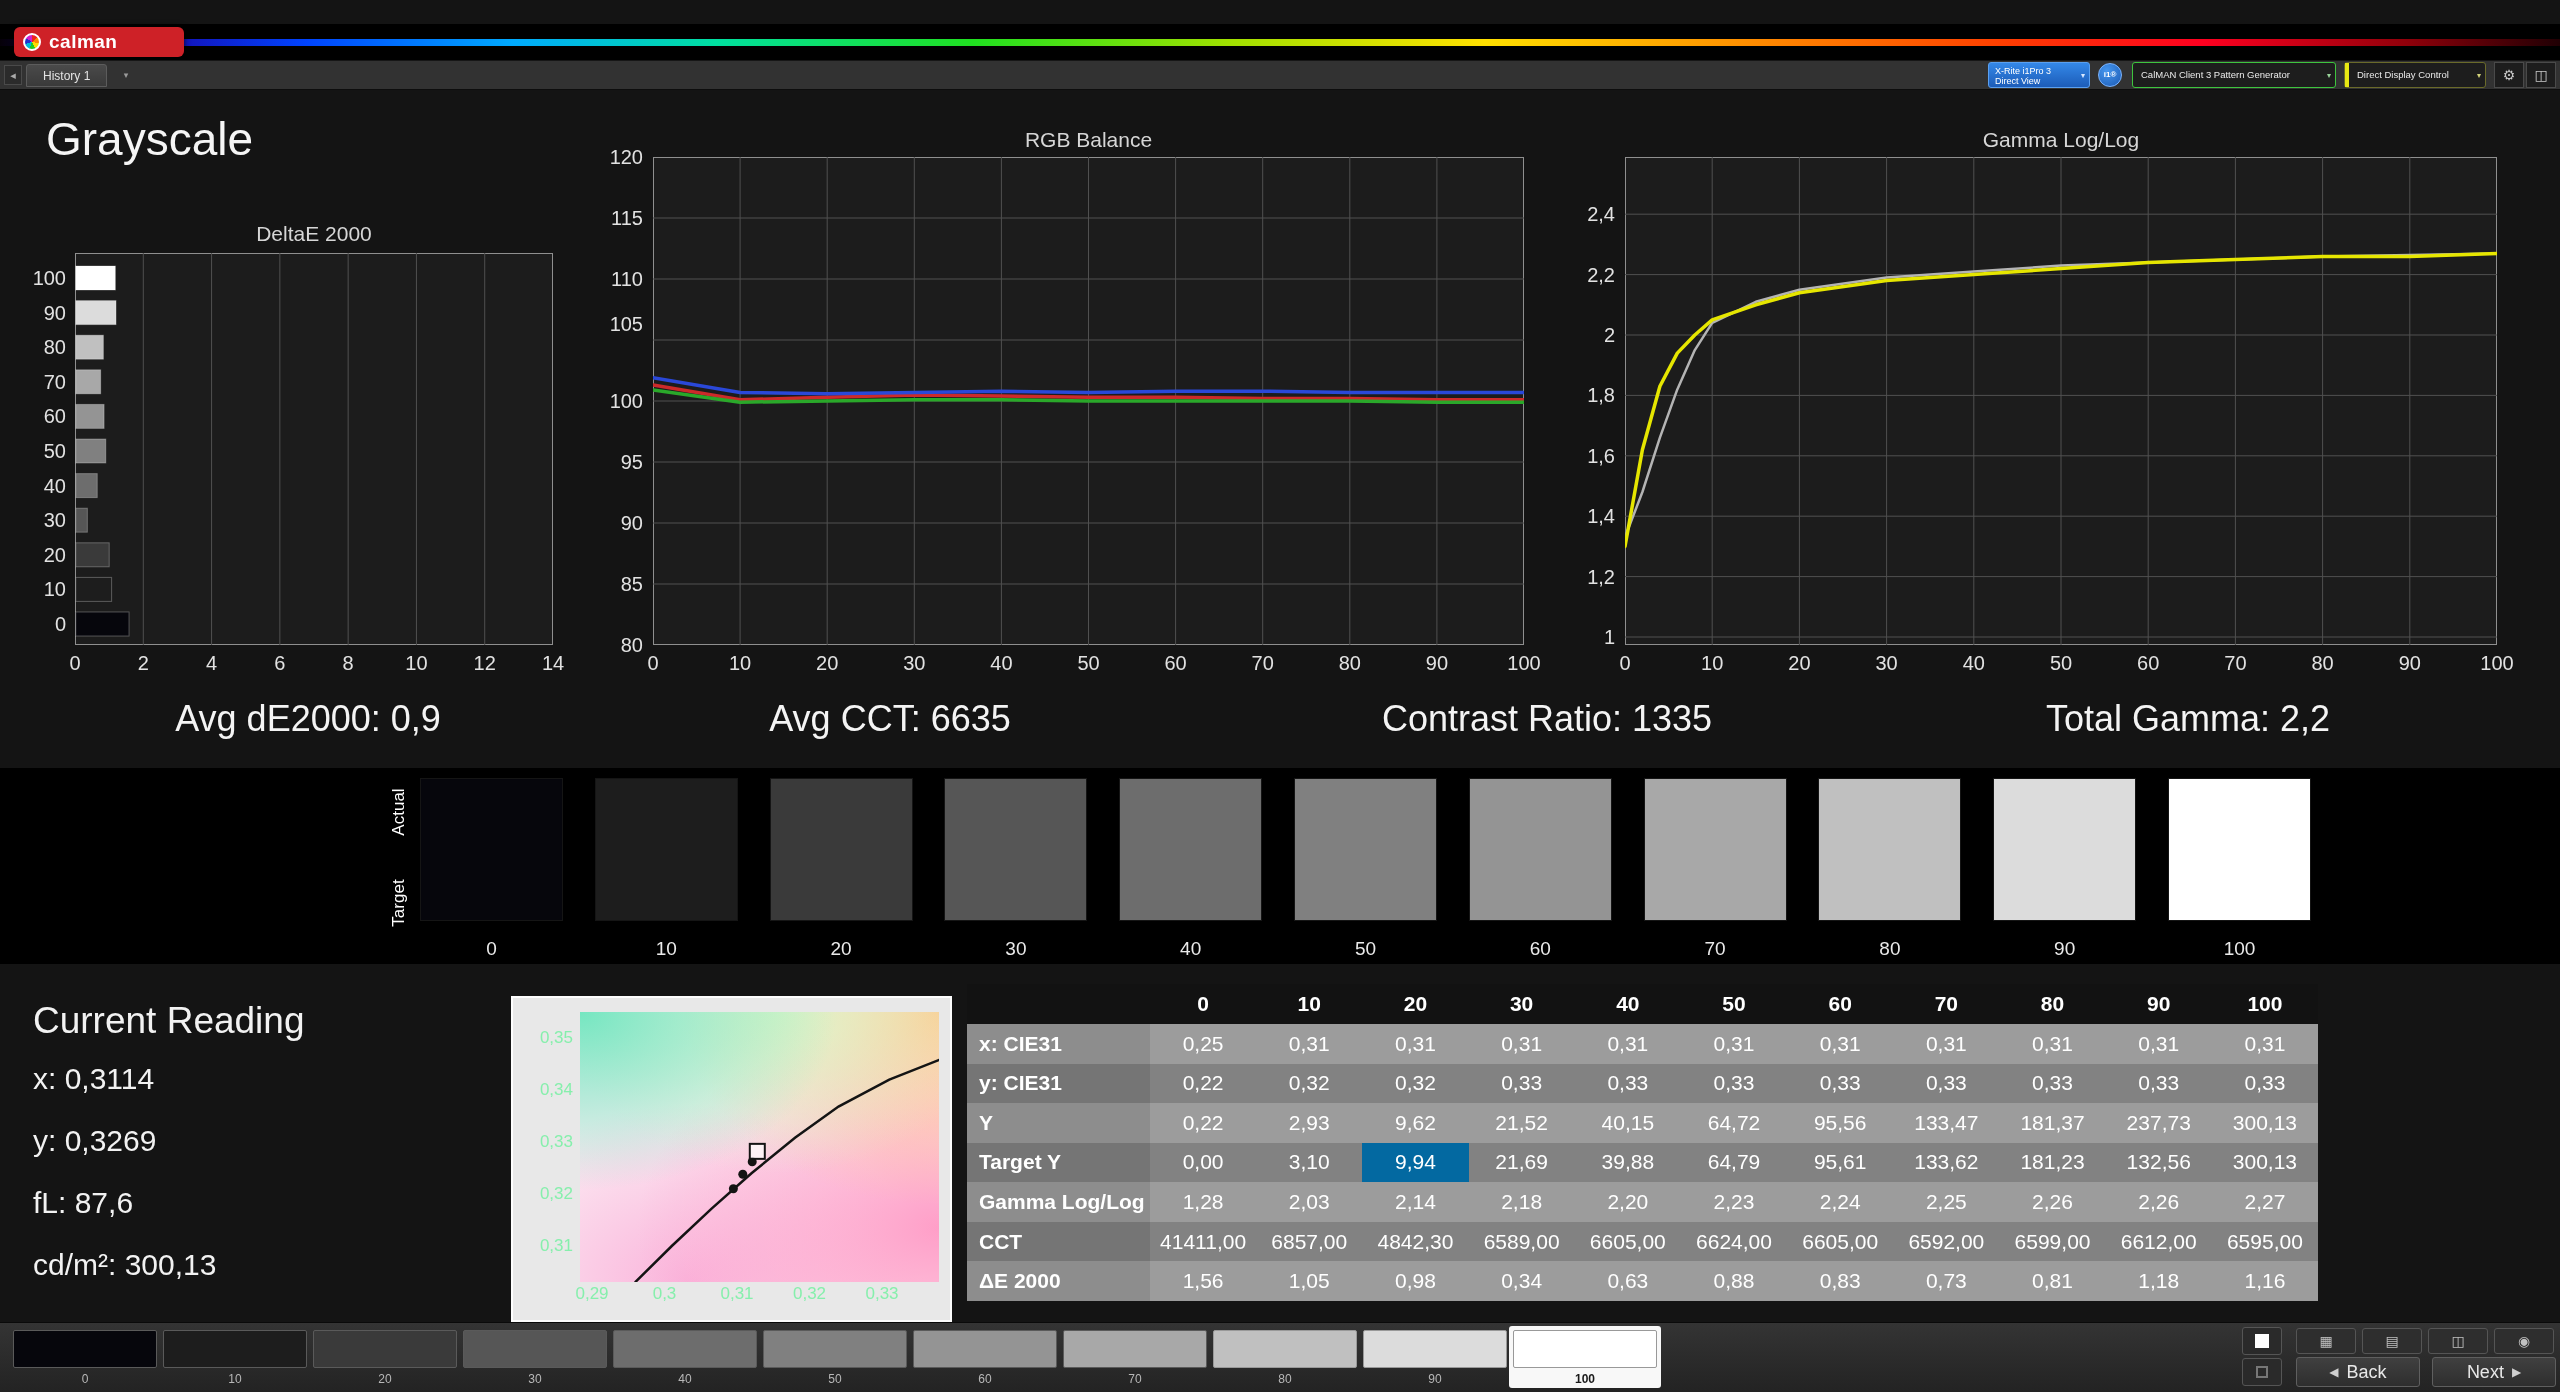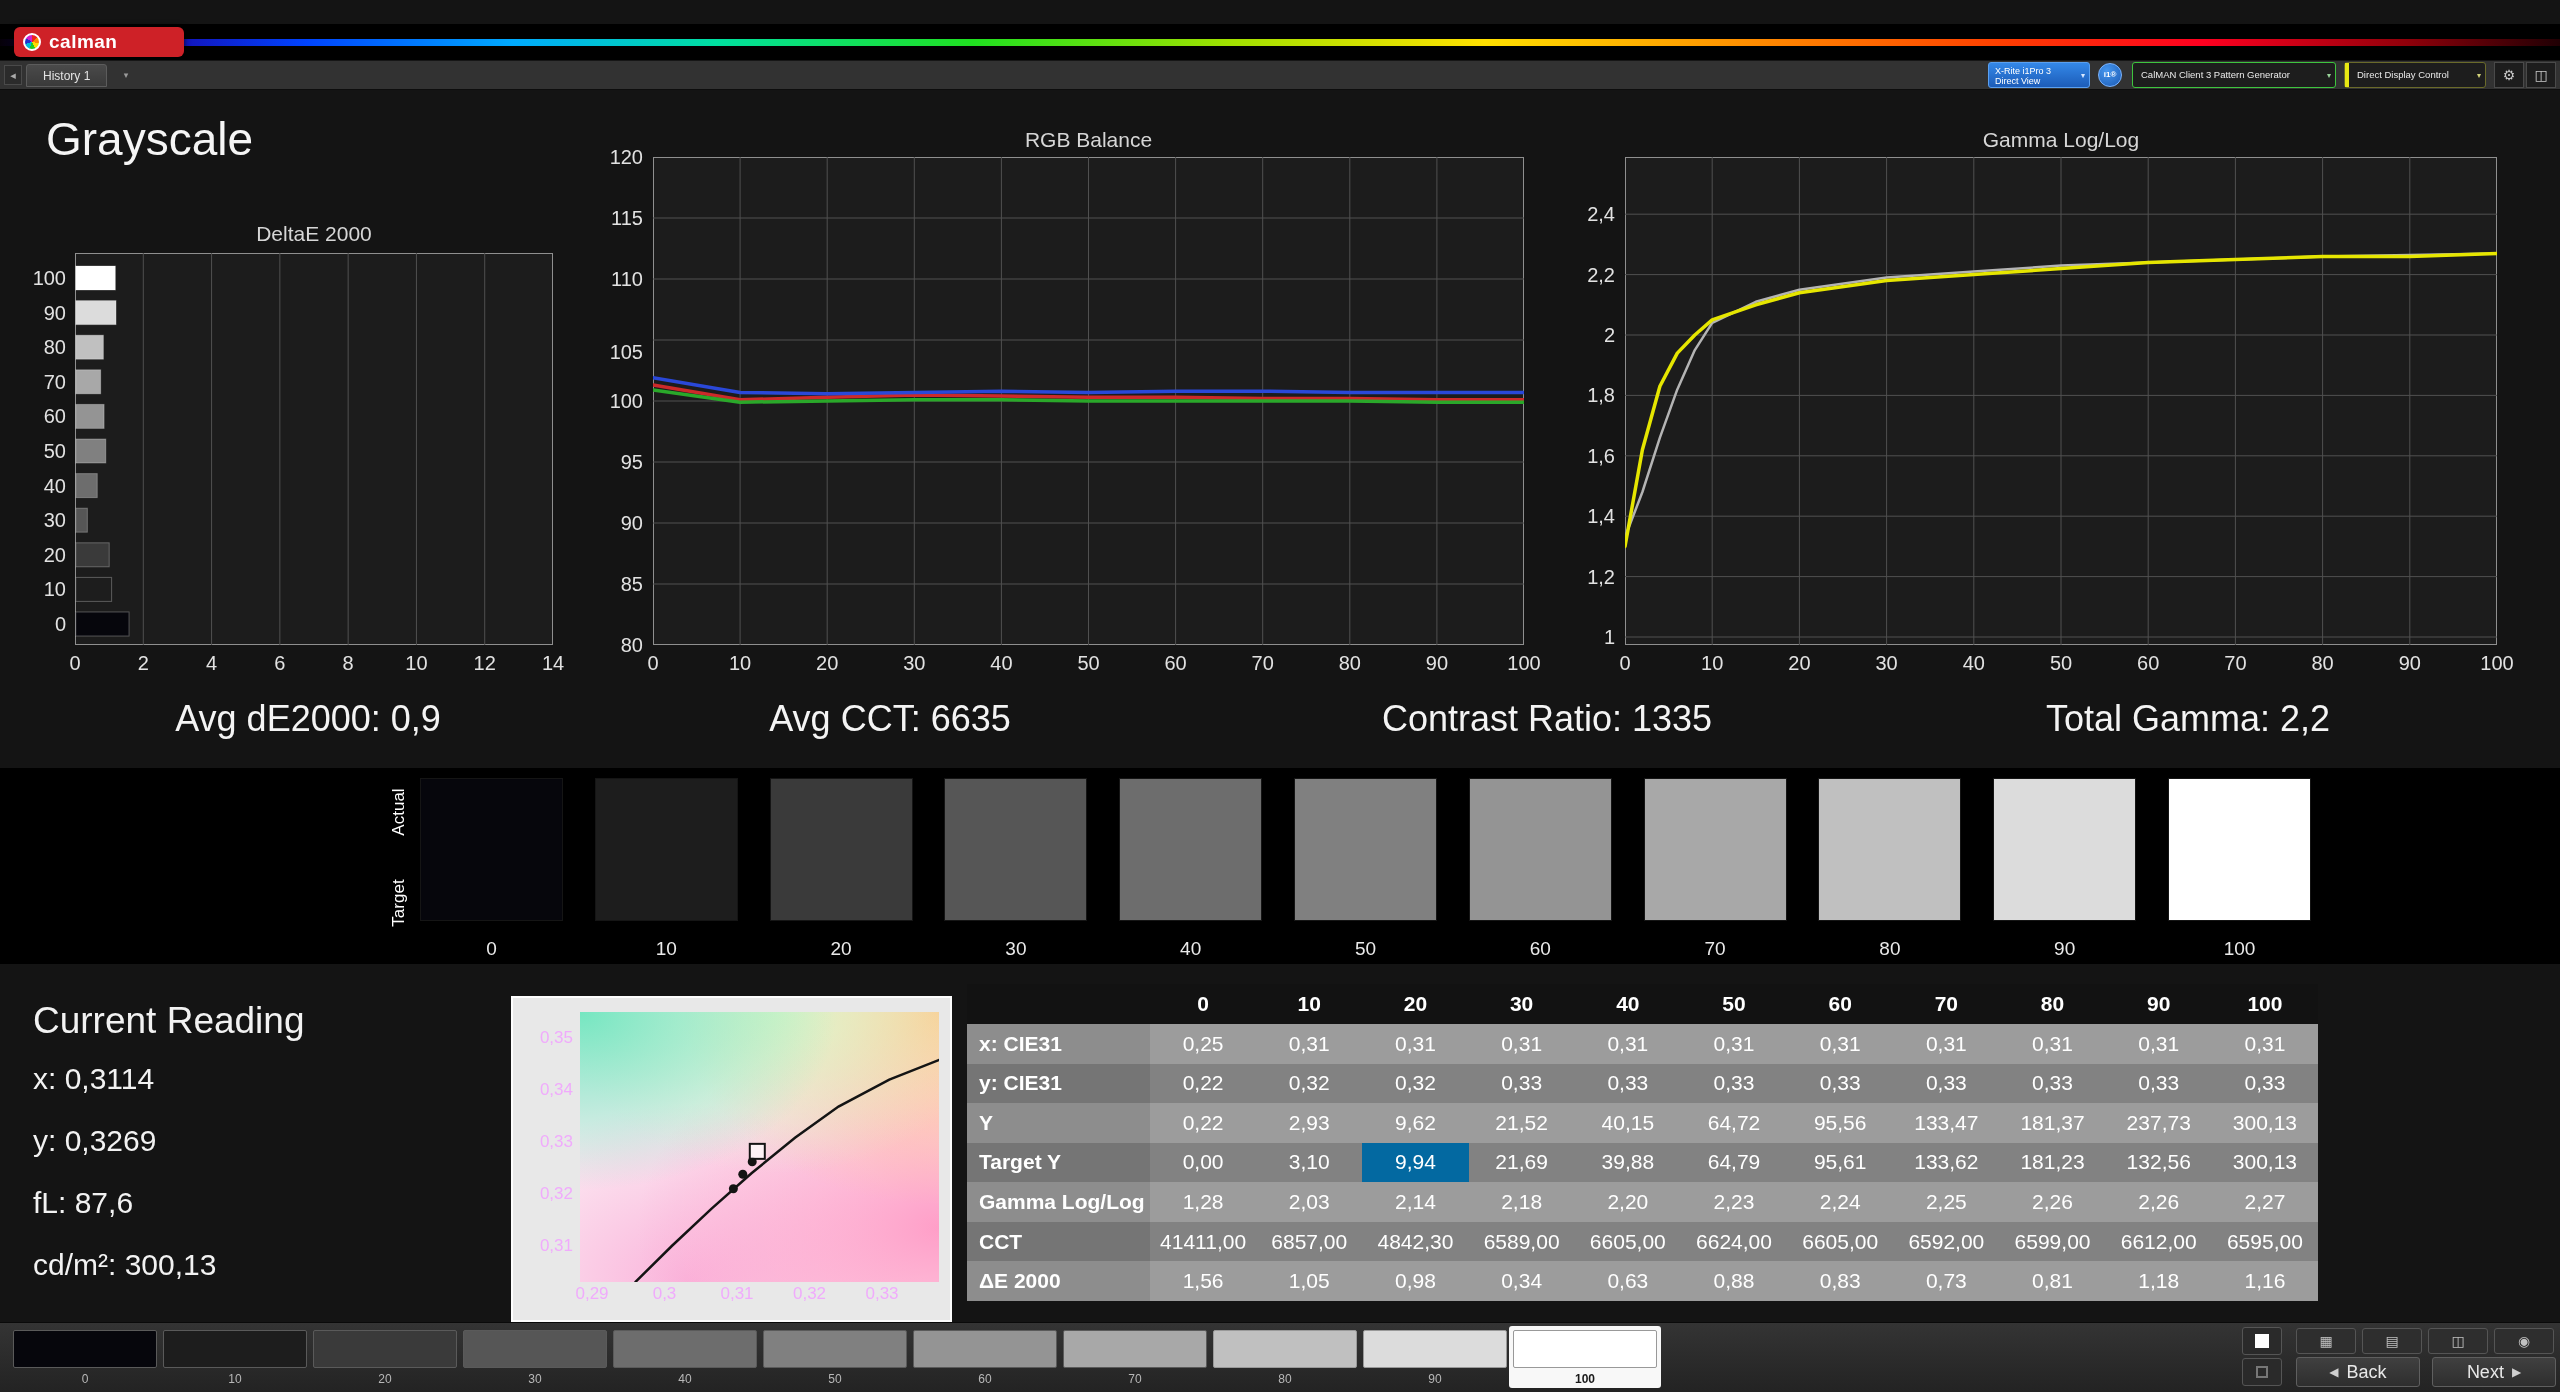--- a/index.html
+++ b/index.html
@@ -70,21 +70,21 @@
   .ciepanel{position:absolute;left:511px;top:996px;width:441px;height:326px;background:#e8e8e8;
     border:2px solid #fdfdfd;box-sizing:border-box;}
   .cie-grad{position:absolute;left:580px;top:1012px;width:359px;height:270px;
     background:
       radial-gradient(130% 120% at 0% 0%, rgba(110,230,190,.95) 0%, rgba(110,230,190,0) 55%),
       radial-gradient(120% 120% at 55% 0%, rgba(215,248,200,.85) 0%, rgba(215,248,200,0) 50%),
       radial-gradient(130% 130% at 100% 0%, rgba(255,200,140,.95) 0%, rgba(255,200,140,0) 55%),
       radial-gradient(140% 130% at 100% 80%, rgba(255,150,195,.9) 0%, rgba(255,150,195,0) 60%),
       radial-gradient(120% 120% at 30% 100%, rgba(250,170,215,.85) 0%, rgba(250,170,215,0) 55%),
       #fceef4;}
-  .cielab{position:absolute;font-size:17px;color:#f0abfc;white-space:nowrap;}
+  .cielab{position:absolute;font-size:17px;color:#86efac;white-space:nowrap;}
 
   
   .th{background:#121212;color:#fff;font-weight:bold;font-size:21px;display:flex;align-items:center;justify-content:center;}
   .tl{color:#fff;font-weight:bold;font-size:21px;display:flex;align-items:center;padding-left:12px;box-sizing:border-box;}
   .td{color:#fff;font-size:21px;display:flex;align-items:center;justify-content:center;}
 
   
   .bbar{position:absolute;left:0;top:1322px;width:2560px;height:70px;
     background:linear-gradient(#343434,#232323);border-top:1px solid #0a0a0a;box-sizing:border-box;}
   .blab{position:absolute;top:1372px;font-size:12px;color:#b8b8b8;transform:translateX(-50%);}
@@ -212,21 +212,21 @@
       <line x1="609.7" y1="0" x2="609.7" y2="488" stroke="#505050" stroke-width="1"></line>
       <line x1="696.8" y1="0" x2="696.8" y2="488" stroke="#505050" stroke-width="1"></line>
       <line x1="783.9" y1="0" x2="783.9" y2="488" stroke="#505050" stroke-width="1"></line>
       <polyline points="0.0,228.1 87.1,242.8 174.2,240.3 261.3,237.9 348.4,239.1 435.5,240.3 522.6,240.3 609.7,241.6 696.8,241.6 783.9,242.8 871.0,242.8" fill="none" stroke="#cc2a2a" stroke-width="3.5" stroke-linejoin="round" stroke-linecap="round"></polyline>
       <polyline points="0.0,233.0 87.1,245.2 174.2,244.0 261.3,242.8 348.4,242.8 435.5,244.0 522.6,244.0 609.7,244.0 696.8,244.0 783.9,245.2 871.0,245.2" fill="none" stroke="#2aa82a" stroke-width="3.5" stroke-linejoin="round" stroke-linecap="round"></polyline>
       <polyline points="0.0,220.8 87.1,235.5 174.2,236.7 261.3,235.5 348.4,234.2 435.5,235.5 522.6,234.2 609.7,234.2 696.8,235.5 783.9,235.5 871.0,235.5" fill="none" stroke="#2a48d8" stroke-width="3.5" stroke-linejoin="round" stroke-linecap="round"></polyline>
     </svg>
     <div class="tick" style="position: absolute; left: 585px; top: 157px; width: 58px; text-align: right; transform: translateY(-50%);">120</div>
     <div class="tick" style="position: absolute; left: 585px; top: 218px; width: 58px; text-align: right; transform: translateY(-50%);">115</div>
     <div class="tick" style="position: absolute; left: 585px; top: 279px; width: 58px; text-align: right; transform: translateY(-50%);">110</div>
-    <div class="tick" style="position: absolute; left: 585px; top: 352px; width: 58px; text-align: right; transform: translateY(-50%);">105</div>
+    <div class="tick" style="position: absolute; left: 585px; top: 324px; width: 58px; text-align: right; transform: translateY(-50%);">105</div>
     <div class="tick" style="position: absolute; left: 585px; top: 401px; width: 58px; text-align: right; transform: translateY(-50%);">100</div>
     <div class="tick" style="position: absolute; left: 585px; top: 462px; width: 58px; text-align: right; transform: translateY(-50%);">95</div>
     <div class="tick" style="position: absolute; left: 585px; top: 523px; width: 58px; text-align: right; transform: translateY(-50%);">90</div>
     <div class="tick" style="position: absolute; left: 585px; top: 584px; width: 58px; text-align: right; transform: translateY(-50%);">85</div>
     <div class="tick" style="position: absolute; left: 585px; top: 645px; width: 58px; text-align: right; transform: translateY(-50%);">80</div>
     <div class="tick" style="position: absolute; left: 653px; top: 652px; transform: translateX(-50%);">0</div>
     <div class="tick" style="position: absolute; left: 740.1px; top: 652px; transform: translateX(-50%);">10</div>
     <div class="tick" style="position: absolute; left: 827.2px; top: 652px; transform: translateX(-50%);">20</div>
     <div class="tick" style="position: absolute; left: 914.3px; top: 652px; transform: translateX(-50%);">30</div>
     <div class="tick" style="position: absolute; left: 1001.4px; top: 652px; transform: translateX(-50%);">40</div>

